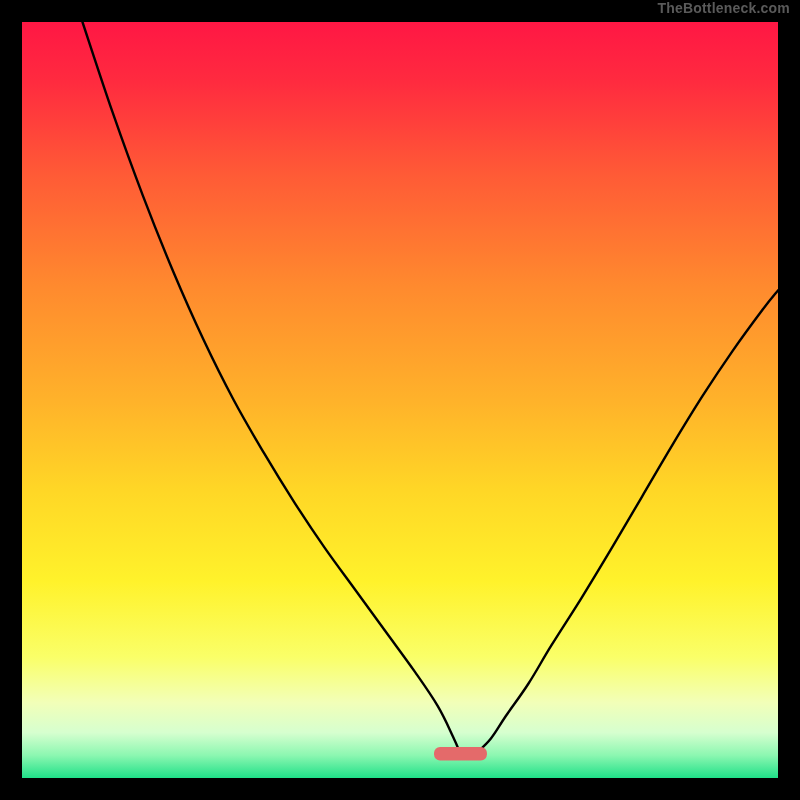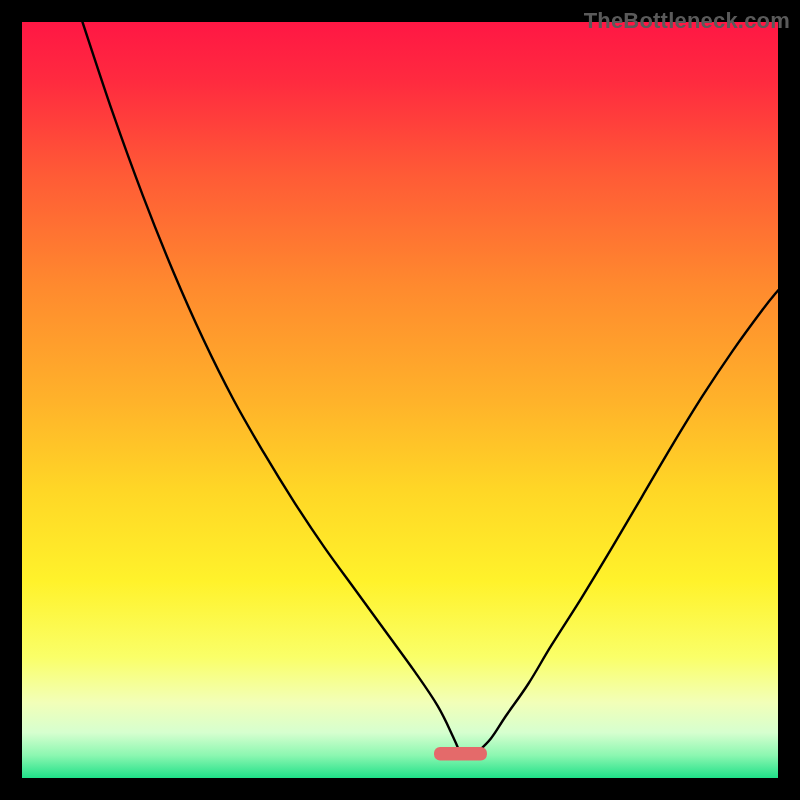--- a/index.html
+++ b/index.html
@@ -21,24 +21,24 @@
   .plot {
     position: absolute;
     left: 22px;
     top: 22px;
     width: 756px;
     height: 756px;
     overflow: hidden;
   }
   .watermark {
     position: absolute;
-    top: 8px;
+    top: 0;
     right: 10px;
     font-family: Arial, Helvetica, sans-serif;
-    font-size: 22px;
+    font-size: 14px;
     font-weight: 600;
     color: #5a5a5a;
     letter-spacing: 0.2px;
     user-select: none;
   }
   svg {
     display: block;
   }
 </style>
 </head>

